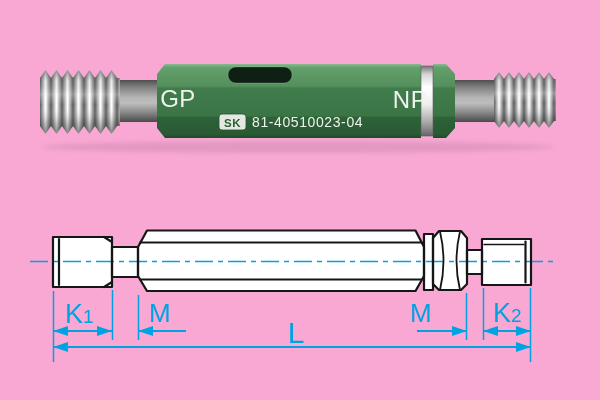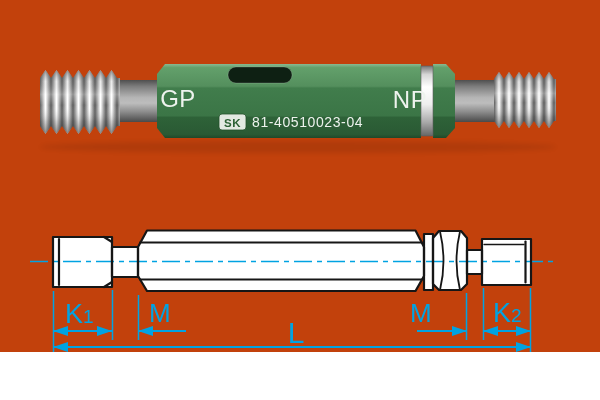--- a/index.html
+++ b/index.html
@@ -1,19 +1,19 @@
 <!DOCTYPE html>
 <html><head>
 <meta charset="utf-8">
 <style>
   html,body{margin:0;padding:0;background:#ffffff;}
   .stage{
     position:relative;
-    width:600px;height:352px;
-    background:#c2410c;
+    width:600px;height:400px;
+    background:#f9a8d4;
     overflow:hidden;
     font-family:"Liberation Sans", sans-serif;
   }
   svg{display:block;}
   text{font-family:"Liberation Sans", sans-serif;}
 </style>
 </head>
 <body>
 
 <div class="stage">

